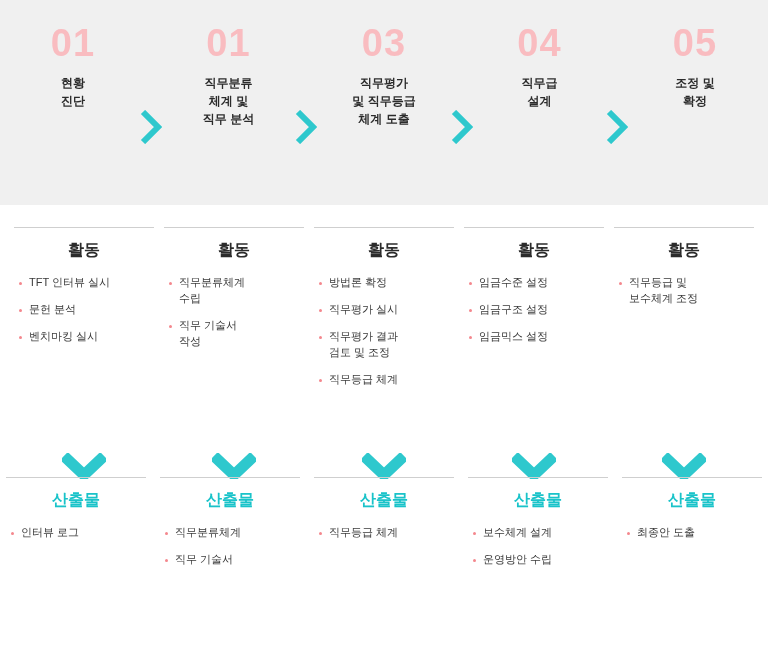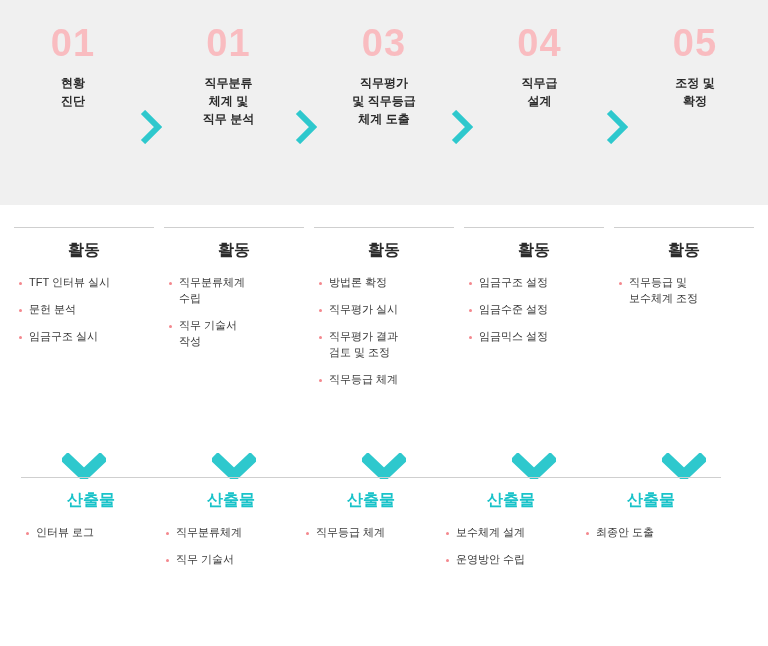--- a/index.html
+++ b/index.html
@@ -139,23 +139,23 @@
   }
   .chevron-cell svg { display: block; }
 
   
   .outputs-row {
     position: absolute;
     left: 0;
     right: 0;
     top: 272px;
     display: flex;
-    justify-content: flex-start;
+    justify-content: space-between;
     box-sizing: border-box;
-    padding: 0 21px;
+    padding: 0 6px;
   }
   .outputs-col {
     width: 140px;
     flex: 0 0 auto;
   }
   .outputs-col .section-head {
     margin-top: 0;
   }
 </style>
 </head>
@@ -223,21 +223,21 @@
 
   </div>
 
   <div class="columns">
 
     <div class="column">
       <div class="section-head">활동</div>
       <ul class="bullets">
         <li>TFT 인터뷰 실시</li>
         <li>문헌 분석</li>
-        <li>임금구조 실시</li>
+        <li>벤치마킹 실시</li>
       </ul>
     </div>
 
     <div class="column">
       <div class="section-head">활동</div>
       <ul class="bullets">
         <li>직무분류체계
 수립</li>
         <li>직무 기술서
 작성</li>
@@ -251,22 +251,22 @@
         <li>직무평가 실시</li>
         <li>직무평가 결과
 검토 및 조정</li>
         <li>직무등급 체계</li>
       </ul>
     </div>
 
     <div class="column">
       <div class="section-head">활동</div>
       <ul class="bullets">
+        <li>임금수준 설정</li>
         <li>임금구조 설정</li>
-        <li>임금수준 설정</li>
         <li>임금믹스 설정</li>
       </ul>
     </div>
 
     <div class="column">
       <div class="section-head">활동</div>
       <ul class="bullets">
         <li>직무등급 및
 보수체계 조정</li>
       </ul>

